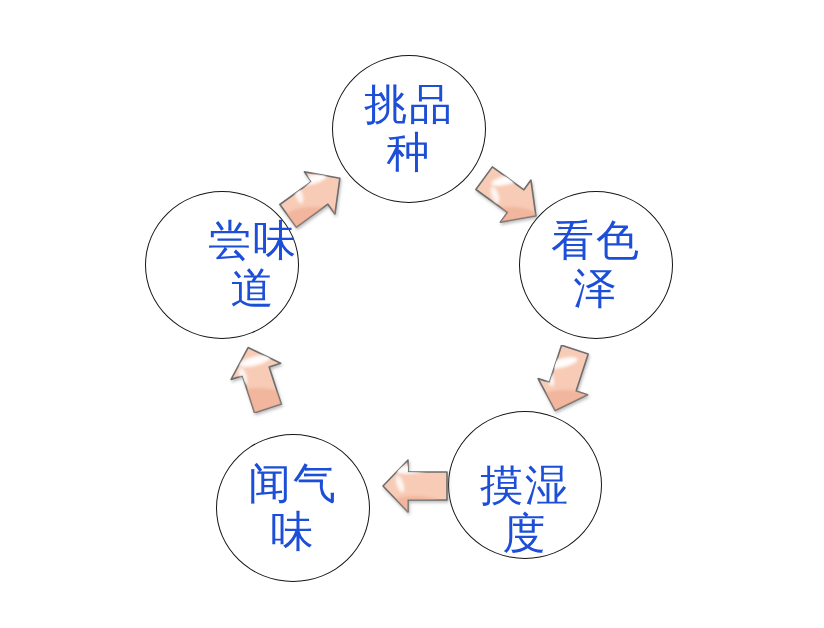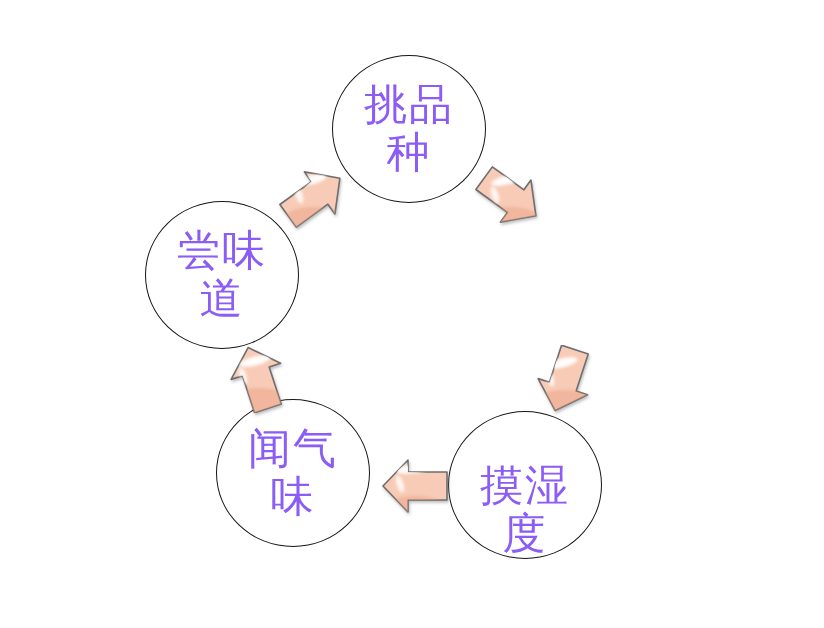--- a/index.html
+++ b/index.html
@@ -20,31 +20,31 @@
     width: 154px;
     height: 148px;
     box-sizing: border-box;
     background: #ffffff;
     border: 1.6px solid #161616;
     border-radius: 50%;
     display: flex;
     align-items: center;
     justify-content: center;
     text-align: center;
-    color: #8b5cf6;
+    color: #1d4ed8;
     font-size: 43px;
     line-height: 48px;
     letter-spacing: 2px;
     white-space: pre-line;
   }
   .node-1 { left: 332px; top: 55px; }
   .node-2 { left: 519px; top: 191px; }
   .node-3 { left: 448px; top: 411px; align-items: flex-end; }
-  .node-4 { left: 216px; top: 399px; }
-  .node-5 { left: 145px; top: 201px; }
+  .node-4 { left: 216px; top: 434px; }
+  .node-5 { left: 145px; top: 191px; justify-content: flex-end; }
 
   .cycle-arrow {
     position: absolute;
     width: 70px;
     height: 70px;
   }
   .arrow-1 { left: 279px; top: 162px; }
   .arrow-2 { left: 475px; top: 162px; }
   .arrow-3 { left: 530px; top: 345px; }
   .arrow-4 { left: 380px; top: 451px; }
@@ -55,20 +55,24 @@
   }
 </style>
 </head>
 <body>
 
 <div class="stage">
 
   <div class="cycle-node node-1">
     <span>挑品
 种</span>
+  </div>
+  <div class="cycle-node node-2">
+    <span>看色
+泽</span>
   </div>
   <div class="cycle-node node-3">
     <span>摸湿
 度</span>
   </div>
   <div class="cycle-node node-4">
     <span>闻气
 味</span>
   </div>
   <div class="cycle-node node-5">

